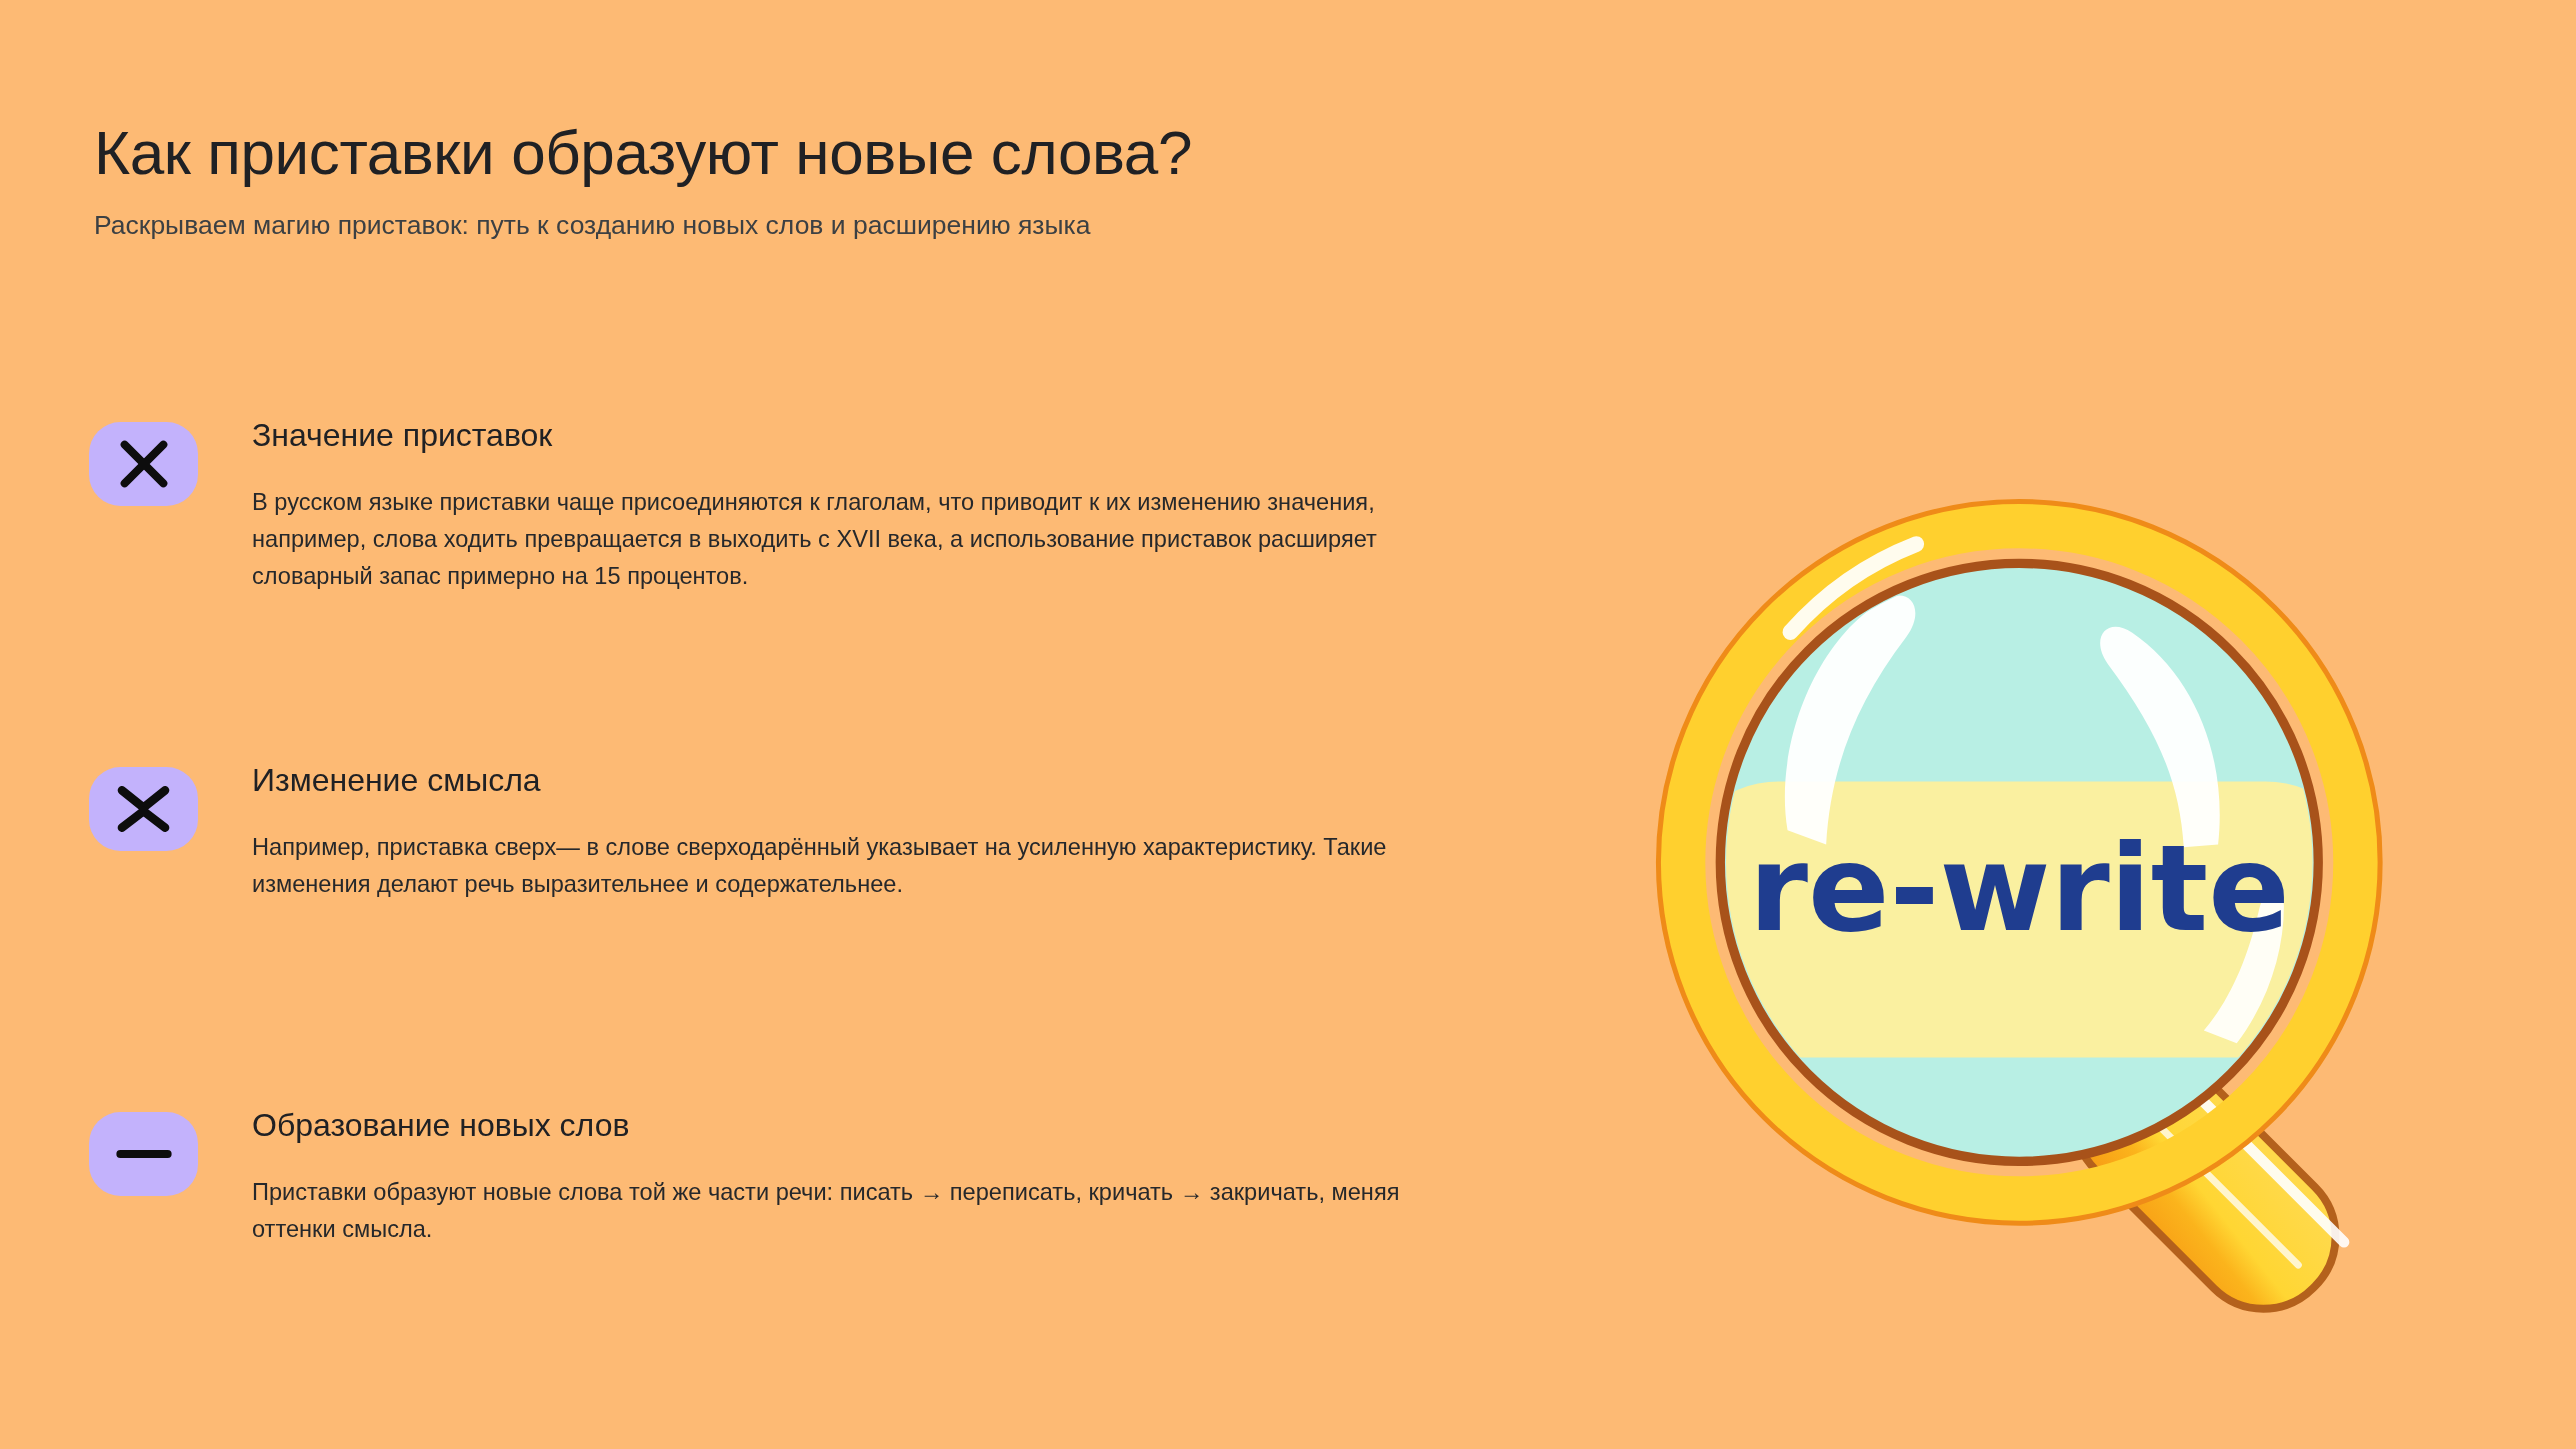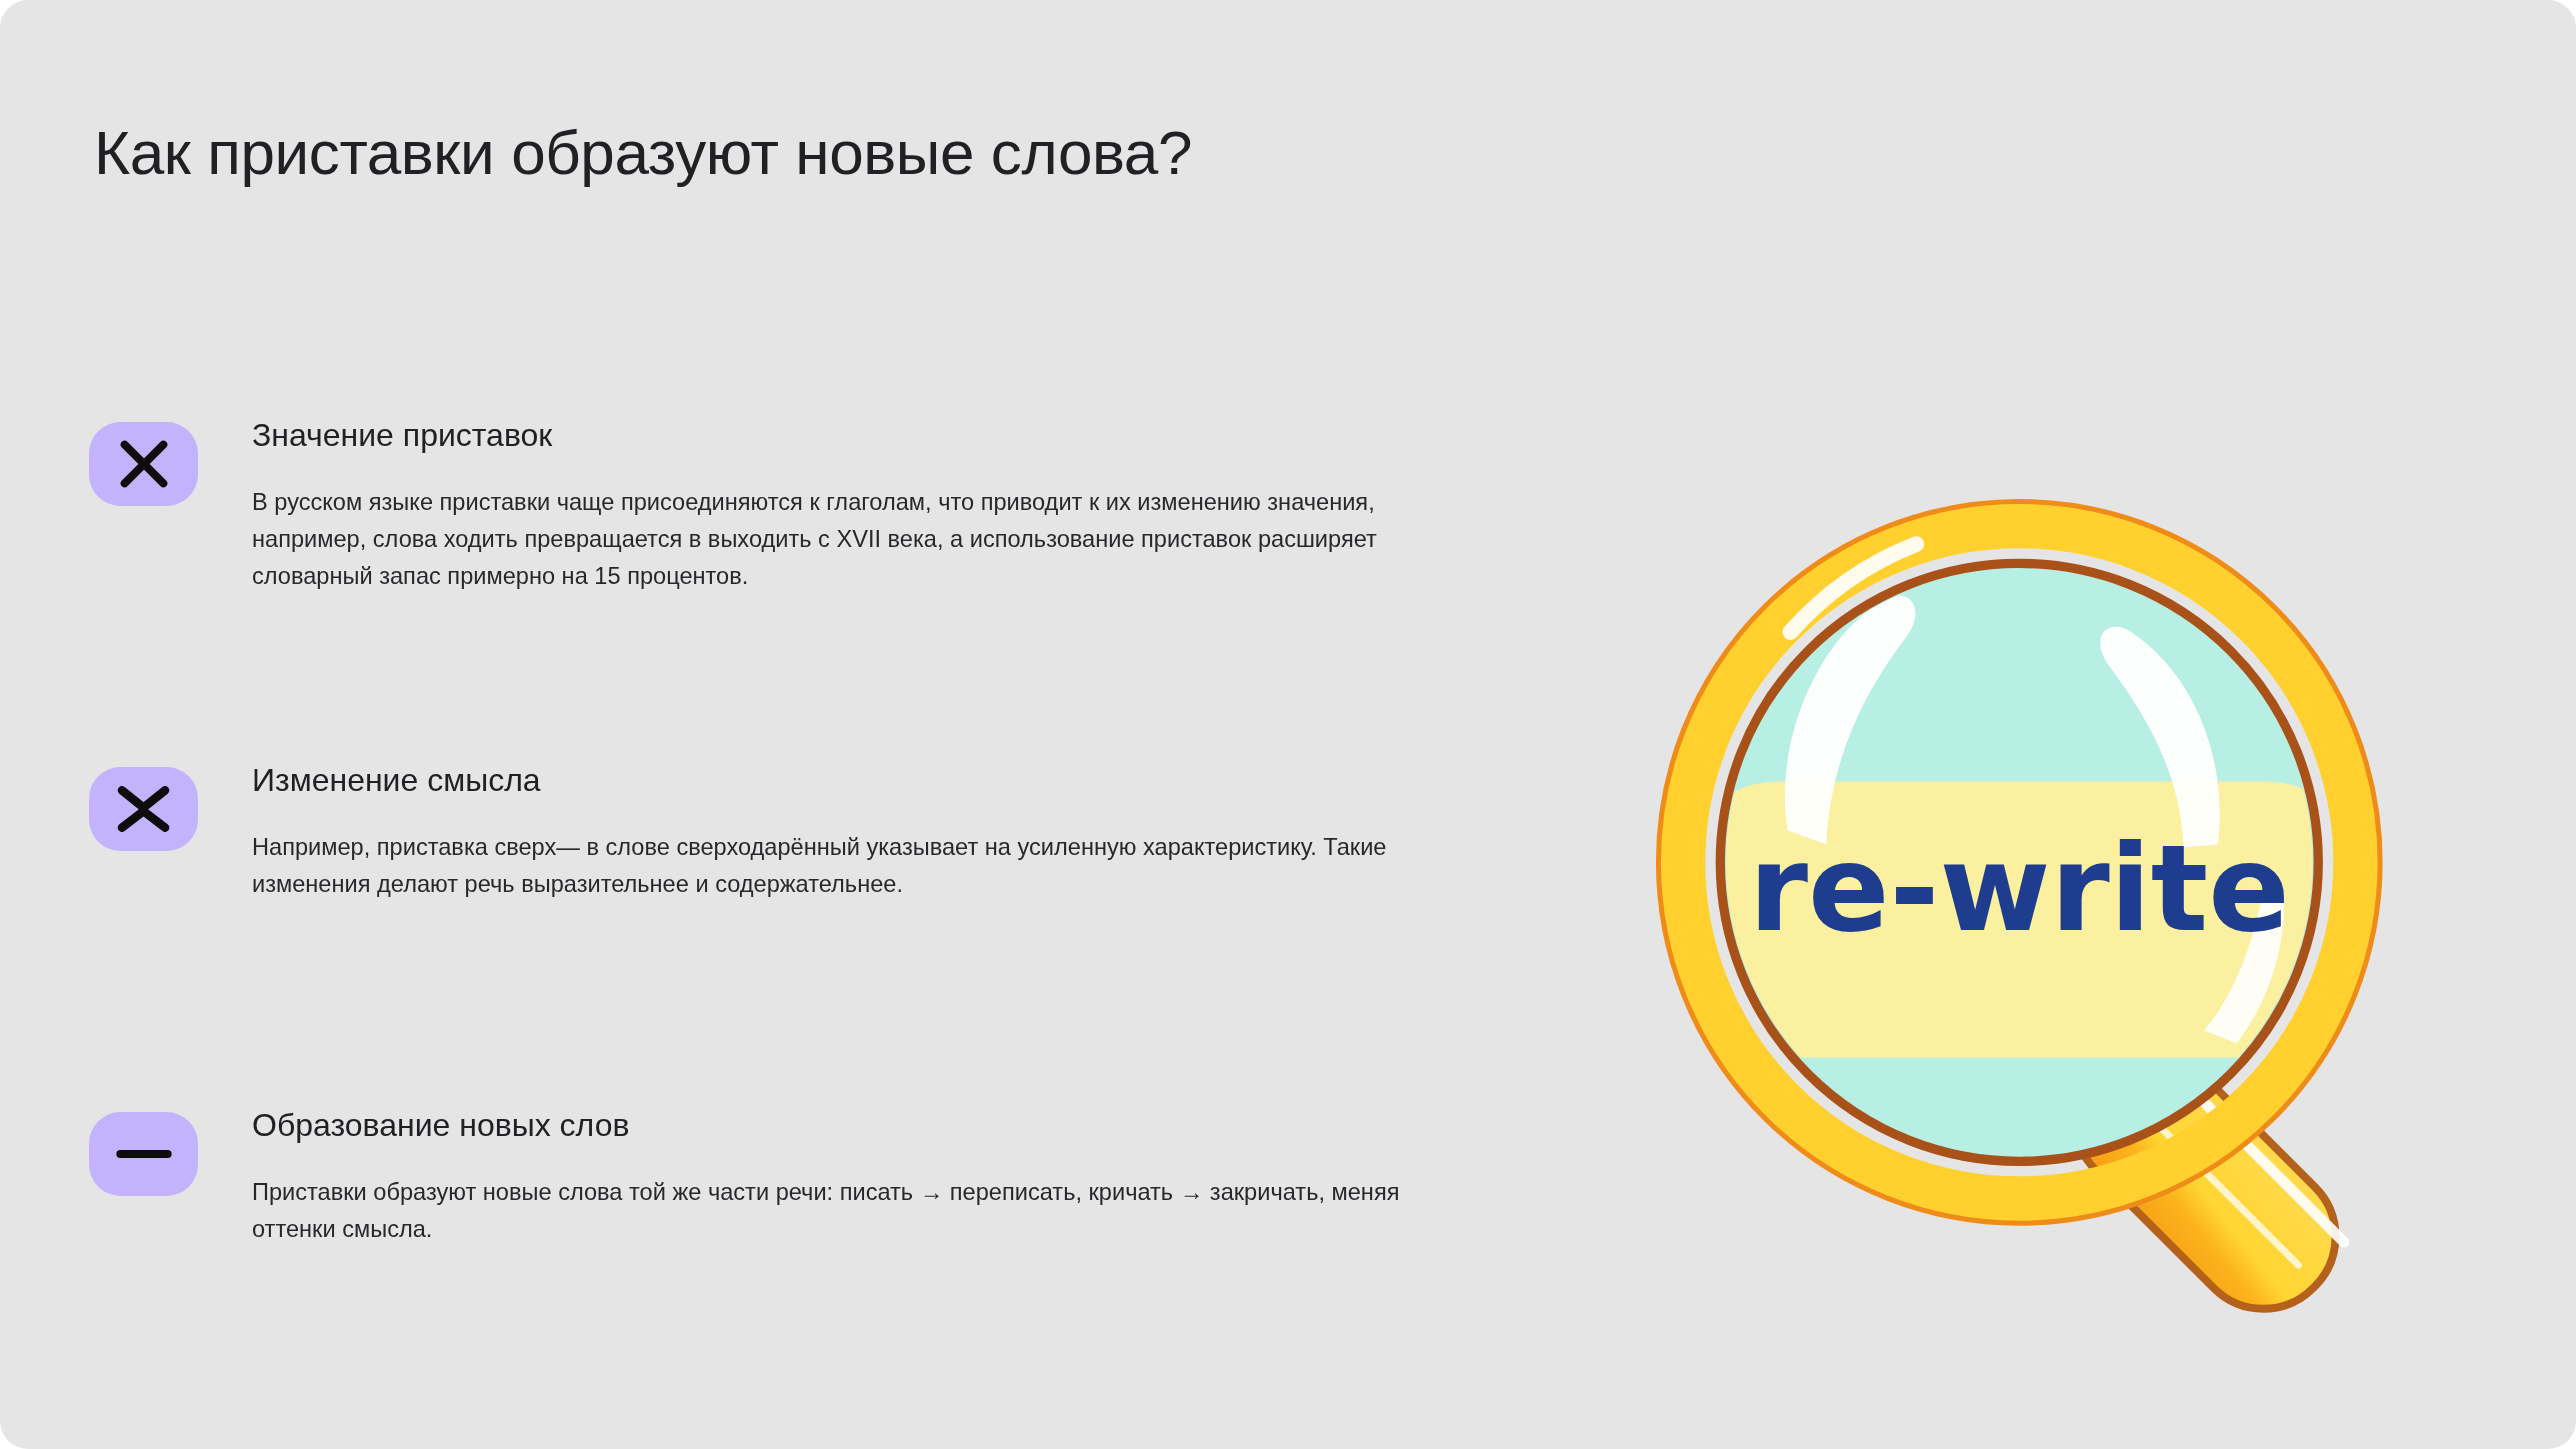--- a/index.html
+++ b/index.html
@@ -12,22 +12,21 @@
     height: 1449px;
     position: relative;
     overflow: hidden;
     font-family: "Liberation Sans", "DejaVu Sans", sans-serif;
     -webkit-font-smoothing: antialiased;
   }
 
   .slide {
     position: absolute;
     inset: 0;
-    background: #e5e5e5;
-    border-radius: 28px;
+    background: #fdba74;
   }
 
   
   .header {
     position: absolute;
     left: 94px;
     top: 120px;
     width: 1503px;
   }
   .page-title {
@@ -107,20 +106,21 @@
   }
   .illustration svg { display: block; width: 100%; height: 100%; }
 </style>
 </head>
 <body>
 
 <div class="slide">
 
   <div class="header">
     <h1 class="page-title">Как приставки образуют новые слова?</h1>
+    <p class="page-subtitle">Раскрываем магию приставок: путь к созданию новых слов и расширению языка</p>
   </div>
 
   <div class="features">
 
     <div class="feature">
       <div class="feature-icon-tile">
         <span>
           <svg width="56" height="56" viewBox="0 0 78 78" aria-hidden="true">
             <g stroke="#0d0d0d" stroke-width="11" stroke-linecap="round" fill="none">
               <path d="M12 12 L66 66"></path>

